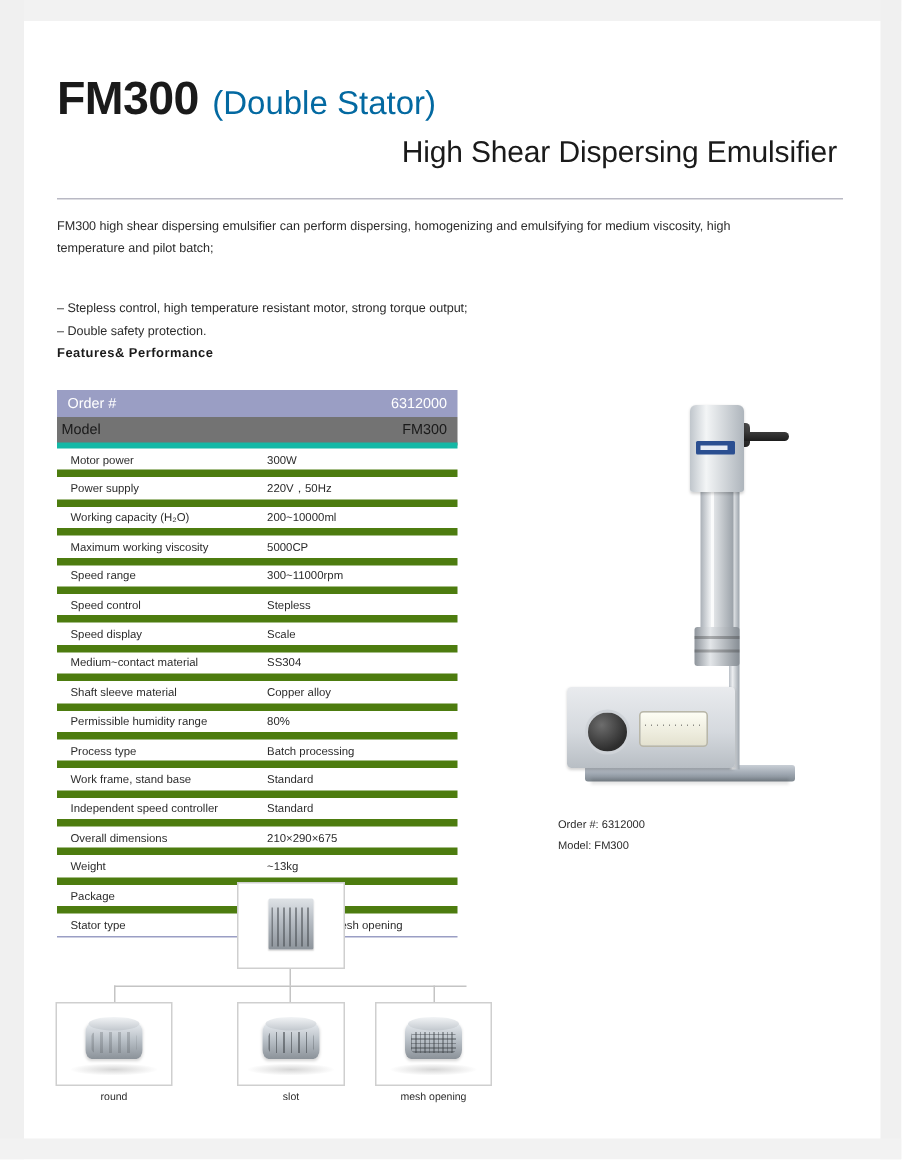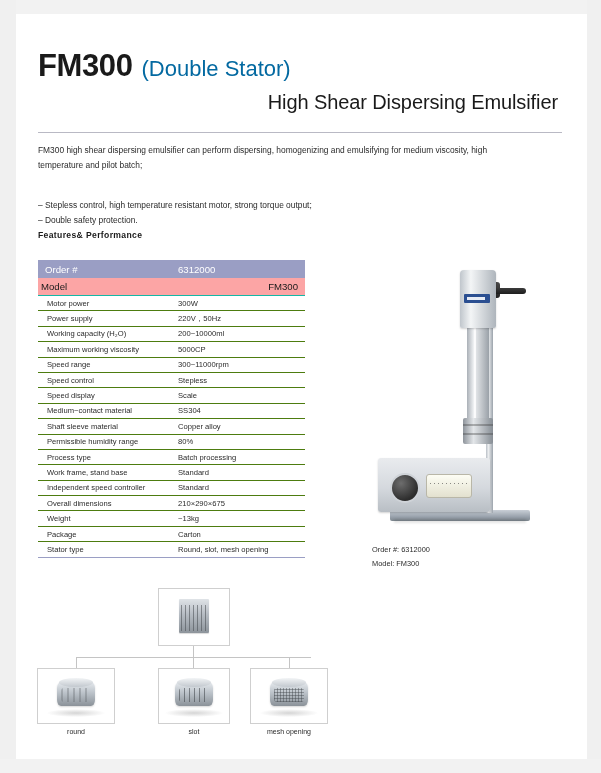--- a/index.html
+++ b/index.html
@@ -131,34 +131,34 @@
     height: 14.4px;
     vertical-align: middle;
   }
   .row-order td {
     background: #9a9ec4;
     color: #ffffff;
     font-size: 9.6px;
     height: 18px;
   }
   .row-order td.k { padding-left: 7px; }
-  .row-order td.v { text-align: left; padding-right: 22px; }
+  .row-order td.v { text-align: right; padding-right: 7px; }
 
   .row-model td {
-    background: #fca5a5;
+    background: #737373;
     color: #1a1a1a;
     font-size: 9.6px;
     height: 17px;
-    border-bottom: 1px solid #14b8a6;
+    border-bottom: 4px solid #14b8a6;
   }
   .row-model td.k { padding-left: 3px; }
   .row-model td.v { text-align: right; padding-right: 7px; }
 
   .spec-table tr.d td {
-    border-bottom: 1px solid #4d7c0f;
+    border-bottom: 5px solid #4d7c0f;
   }
   .spec-table tr.d td.k {
     padding-left: 9px;
   }
   .spec-table tr.d td.v {
     text-align: left;
     padding-right: 7px;
   }
   .spec-table tr.d:first-of-type td { }
   .spec-table tr.last td { border-bottom: 1px solid #9a9ec4; }

